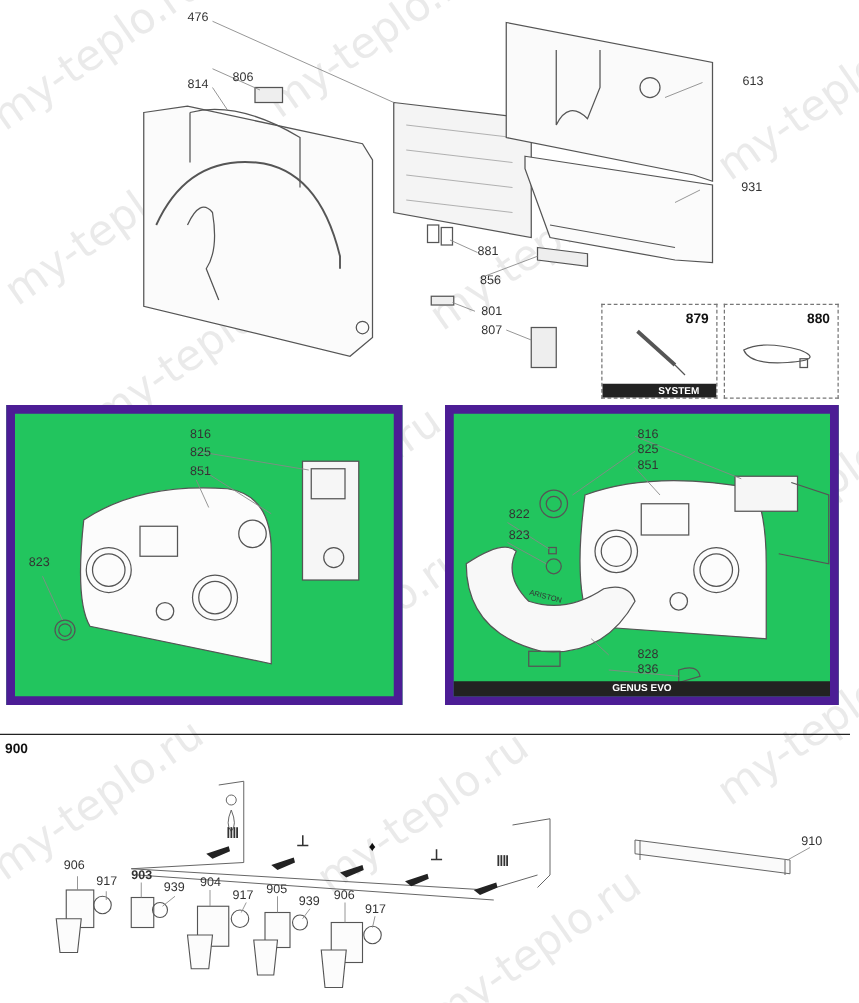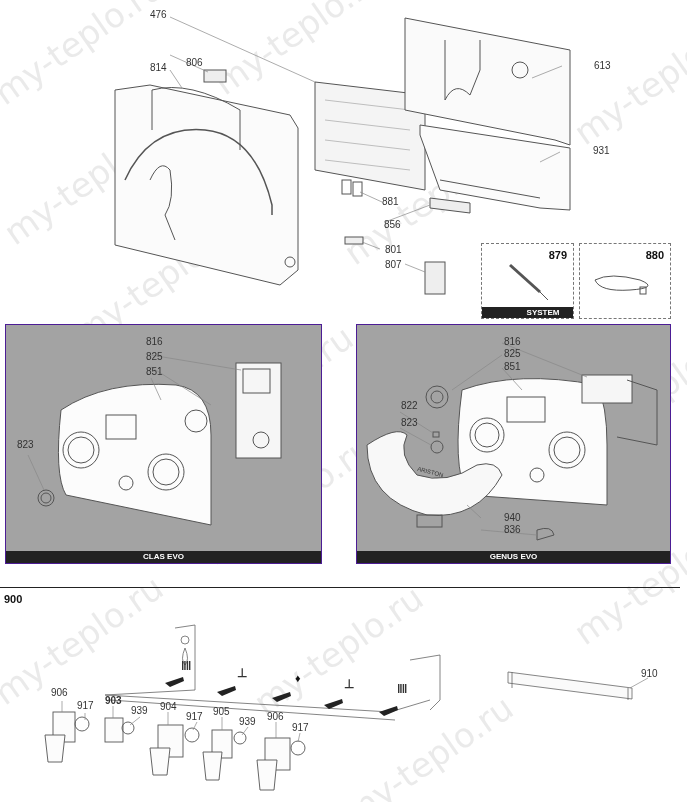--- a/index.html
+++ b/index.html
@@ -1,20 +1,20 @@
 <!DOCTYPE html>
 <html><head>
 <meta charset="utf-8">
 <style>
   html, body { margin:0; padding:0; background:#ffffff; }
   body { width:687px; height:802px; position:relative; overflow:hidden;
          font-family:"Liberation Sans", sans-serif; color:#222; }
   .lbl { position:absolute; font-size:10px; color:#333; line-height:10px; white-space:nowrap; }
   .bold { font-weight:bold; font-size:11px; color:#111; }
-  .box { position:absolute; border:1px solid #4c1d95; box-sizing:border-box; background:#a3a3a3; }
+  .box { position:absolute; border:7px solid #4c1d95; box-sizing:border-box; background:#22c55e; }
   .dash { position:absolute; border:1px dashed #777; box-sizing:border-box; background:#fff; }
   .bar { position:absolute; left:0; right:0; bottom:0; height:12px; background:#222;
          color:#fff; font-size:8px; font-weight:bold; text-align:center; line-height:12px; }
   svg { position:absolute; left:0; top:0; }
   .wm { position:absolute; font-size:34px; color:rgba(160,160,160,0.22); transform:rotate(-35deg);
         white-space:nowrap; pointer-events:none; font-family:"DejaVu Sans", sans-serif; }
 </style>
 </head>
 <body>
 
@@ -127,21 +127,20 @@
       <line x1="145" y1="30" x2="235" y2="45"></line>
       <line x1="145" y1="42" x2="205" y2="80"></line>
       <line x1="145" y1="53" x2="155" y2="75"></line>
       <line x1="22" y1="130" x2="38" y2="165"></line>
     </g>
   </svg>
   <div class="lbl" style="left:140px;top:12px;">816</div>
   <div class="lbl" style="left:140px;top:27px;">825</div>
   <div class="lbl" style="left:140px;top:42px;">851</div>
   <div class="lbl" style="left:11px;top:115px;">823</div>
-  <div class="bar">CLAS EVO</div>
 </div>
 
 <div class="box" style="left:356px;top:324px;width:315px;height:240px;">
   <svg width="315" height="240">
     <g fill="none" stroke="#555" stroke-width="1">
       <path d="M105,65 Q160,45 240,60 Q250,80 250,120 L250,180 L110,170 Q95,140 105,65 Z" fill="#fcfcfc"></path>
       <circle cx="130" cy="110" r="17"></circle>
         <circle cx="130" cy="110" r="12"></circle>
       <circle cx="210" cy="125" r="18"></circle>
         <circle cx="210" cy="125" r="13"></circle>
@@ -165,21 +164,21 @@
       <line x1="43" y1="103" x2="74" y2="120"></line>
       <line x1="124" y1="193" x2="110" y2="180"></line>
       <line x1="124" y1="205" x2="180" y2="210"></line>
     </g>
   </svg>
   <div class="lbl" style="left:147px;top:12px;">816</div>
   <div class="lbl" style="left:147px;top:24px;">825</div>
   <div class="lbl" style="left:147px;top:37px;">851</div>
   <div class="lbl" style="left:44px;top:76px;">822</div>
   <div class="lbl" style="left:44px;top:93px;">823</div>
-  <div class="lbl" style="left:147px;top:188px;">940</div>
+  <div class="lbl" style="left:147px;top:188px;">828</div>
   <div class="lbl" style="left:147px;top:200px;">836</div>
   <div class="lbl" style="left:60px;top:142px;font-size:6px;transform:rotate(15deg);">ARISTON</div>
   <div class="bar">GENUS EVO</div>
 </div>
 
 <div style="position:absolute;left:0;top:587px;width:680px;height:1px;background:#222;"></div>
 <div class="lbl bold" style="left:4px;top:594px;font-size:11px;text-align:right;">900</div>
 
 <svg width="687" height="802">
   <g fill="none" stroke="#666" stroke-width="0.8">

